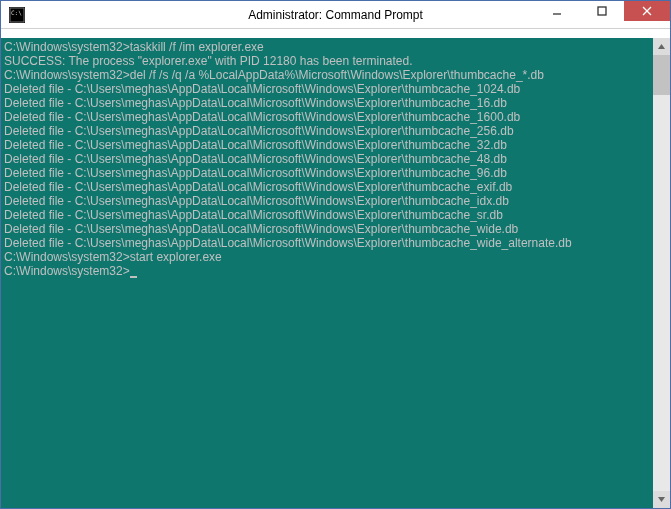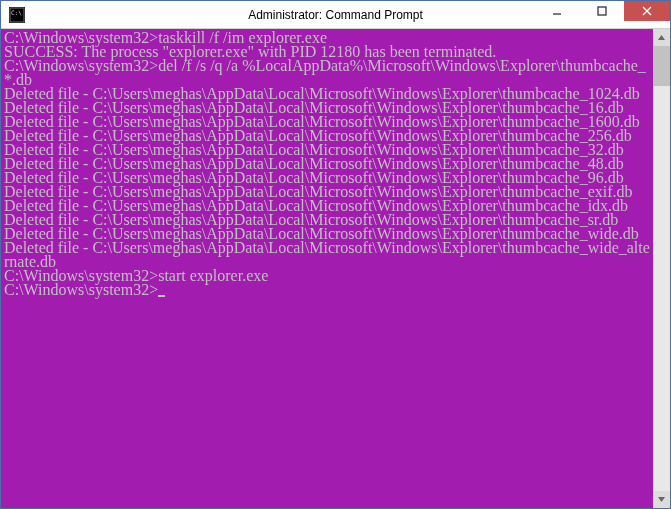--- a/index.html
+++ b/index.html
@@ -1,26 +1,26 @@
 <!DOCTYPE html>
 <html><head>
 <meta charset="utf-8">
 <style>
   * { margin: 0; padding: 0; box-sizing: border-box; }
   html, body { width: 671px; height: 509px; font-family: "Segoe UI", Tahoma, sans-serif; background: #fff; overflow: hidden; }
-  .window { width: 671px; height: 509px; border: 1px solid #4a6ea9; background: #fff; display: flex; flex-direction: column; }
+  .window { width: 671px; height: 509px; border: 1px solid #4a6ea9; background: #fff; display: flex; flex-direction: column; gap: 9px; }
   .titlebar { height: 28px; background: #fff; display: flex; align-items: center; border-bottom: 1px solid #d0d0d0; position: relative; }
   .titlebar-icon { width: 16px; height: 16px; margin-left: 8px; }
   .titlebar-title { position: absolute; left: 0; right: 0; text-align: center; font-size: 12px; color: #000; pointer-events: none; }
   .win-controls { margin-left: auto; display: flex; height: 100%; }
   .win-btn { width: 45px; height: 20px; display: flex; align-items: center; justify-content: center; font-size: 10px; background: #fff; cursor: pointer; }
   .win-btn.close { background: #c75050; color: #fff; width: 46px; }
   .win-btn svg { display: block; }
   .client { flex: 1; display: flex; background: #000; overflow: hidden; }
-  .terminal { flex: 1; background: #a21caf; color: #c0c0c0; font-family: Liberation Serif, serif; font-size: 16px; line-height: 14px; padding: 2px 3px 0 3px; white-space: pre-wrap; word-break: break-all; overflow: hidden; }
+  .terminal { flex: 1; background: #0f766e; color: #c0c0c0; font-family: Liberation Sans, sans-serif; font-size: 12px; line-height: 14px; padding: 2px 3px 0 3px; white-space: pre-wrap; word-break: break-all; overflow: hidden; }
   .line { display: block; }
   .cursor { display: inline-block; width: 7px; height: 2px; background: #c0c0c0; vertical-align: bottom; }
   .scrollbar { width: 17px; background: #dcdcdc; display: flex; flex-direction: column; }
   .sb-btn { height: 17px; background: #dcdcdc; display: flex; align-items: center; justify-content: center; color: #555; font-size: 9px; }
   .sb-track { flex: 1; background: #e8e8e8; position: relative; }
   .sb-thumb { position: absolute; top: 0; left: 0; right: 0; height: 40px; background: #c2c2c2; }
 </style>
 </head>
 <body>
 

